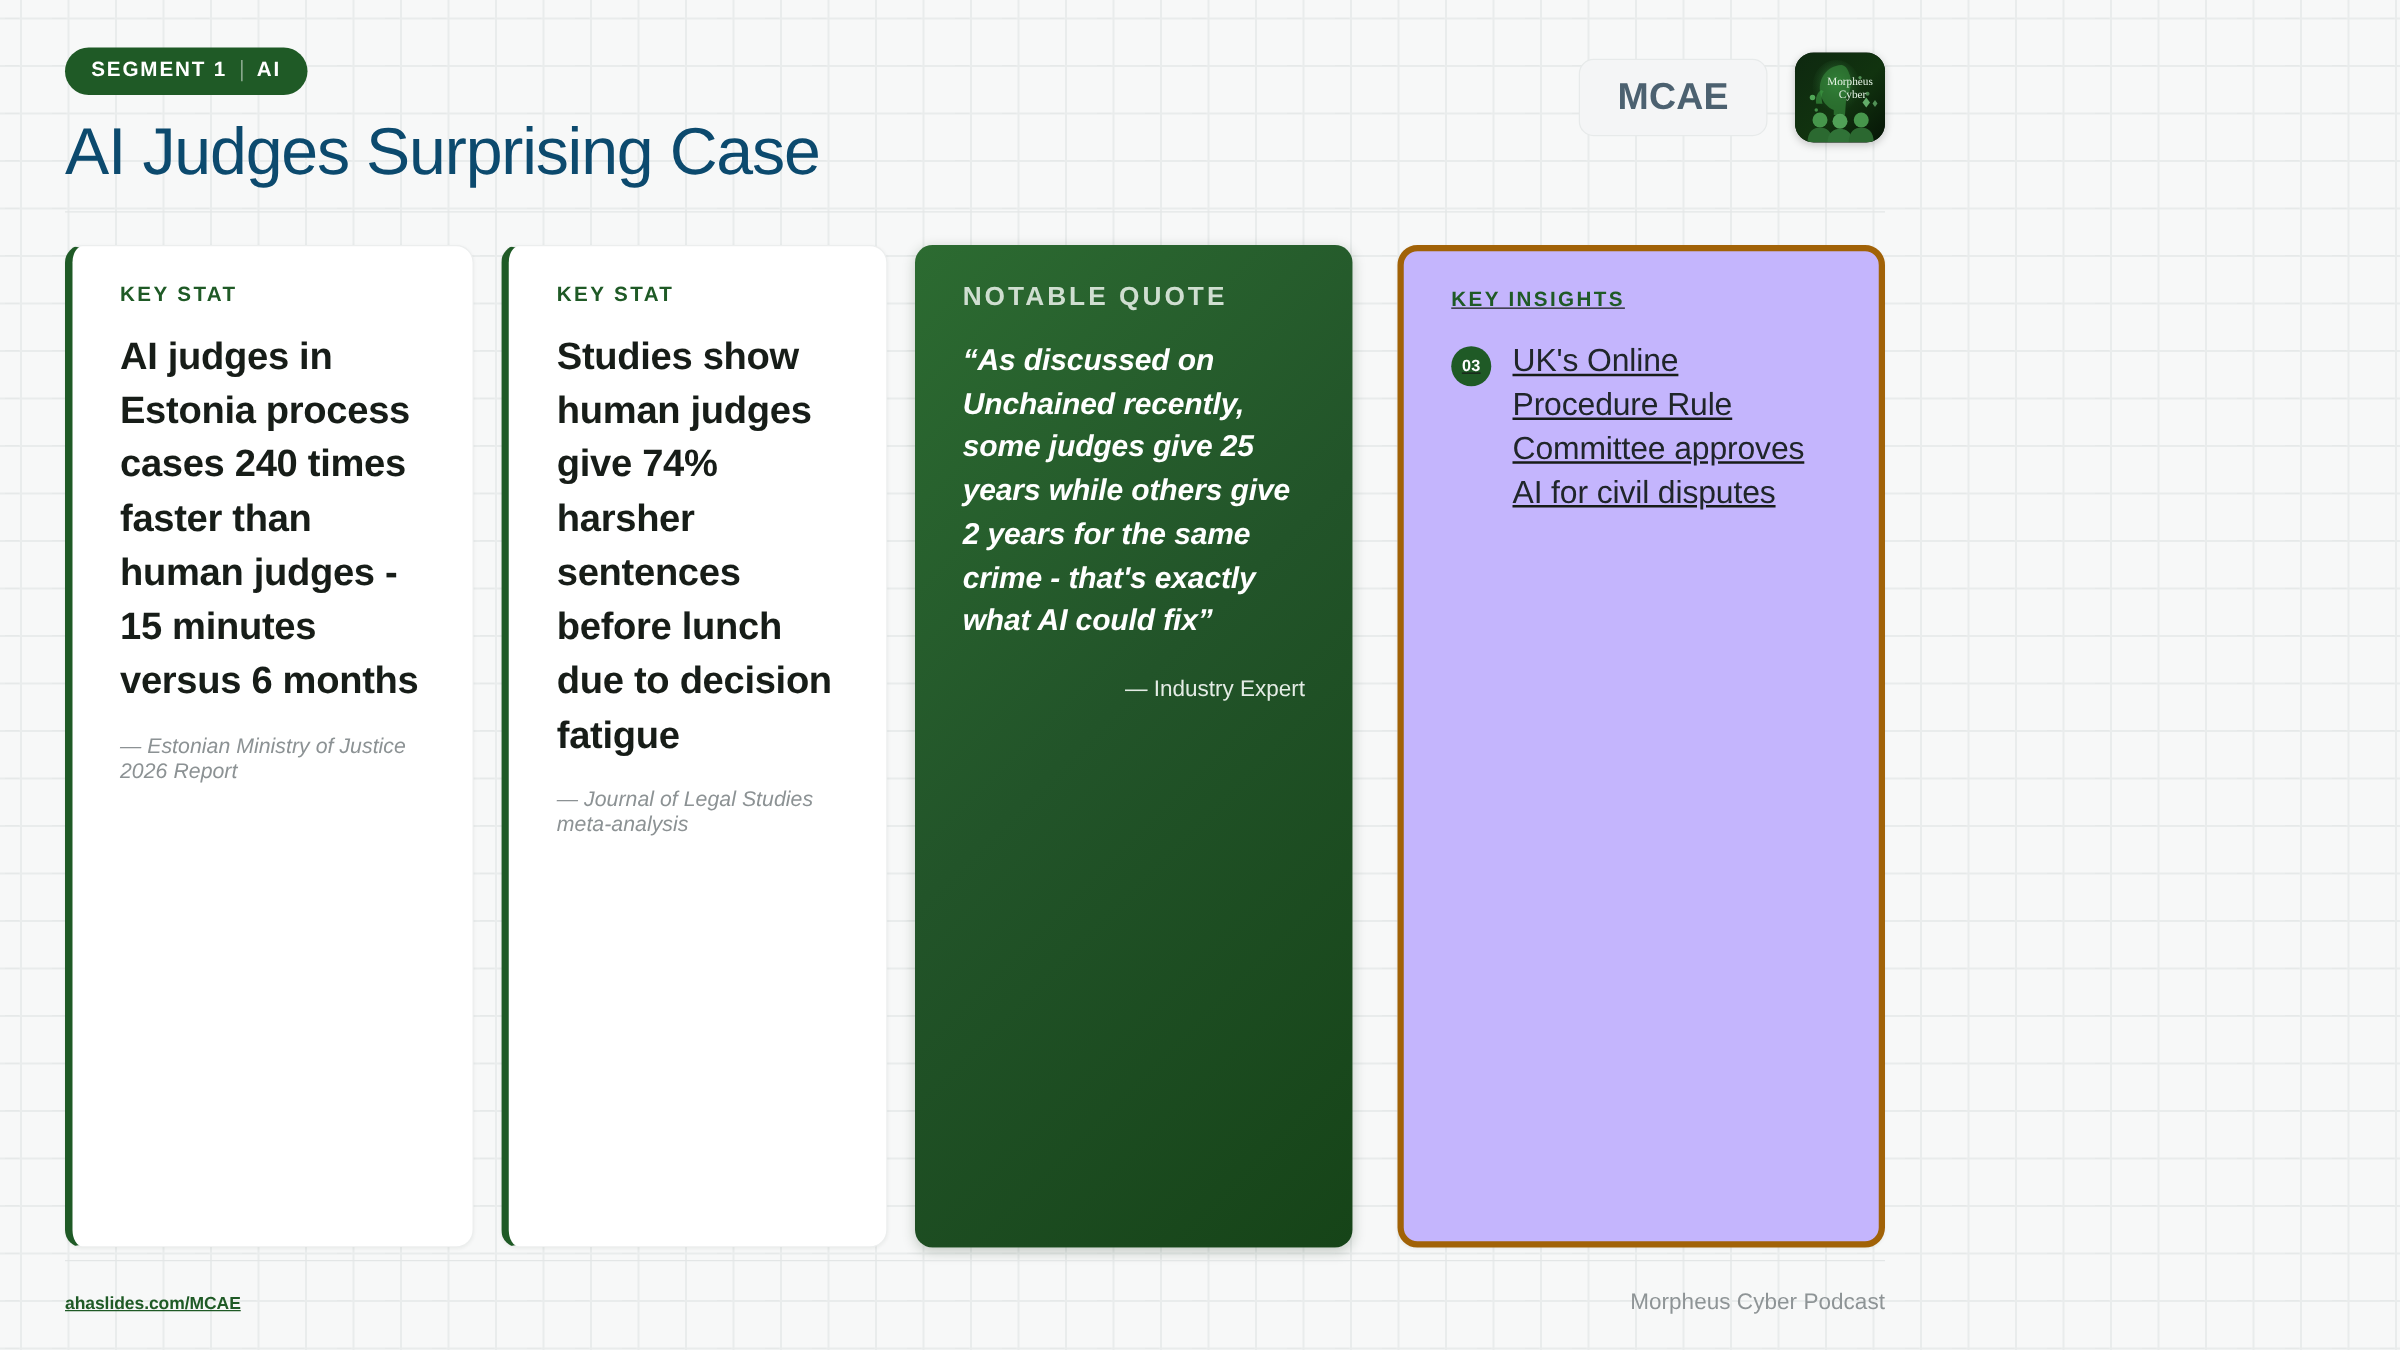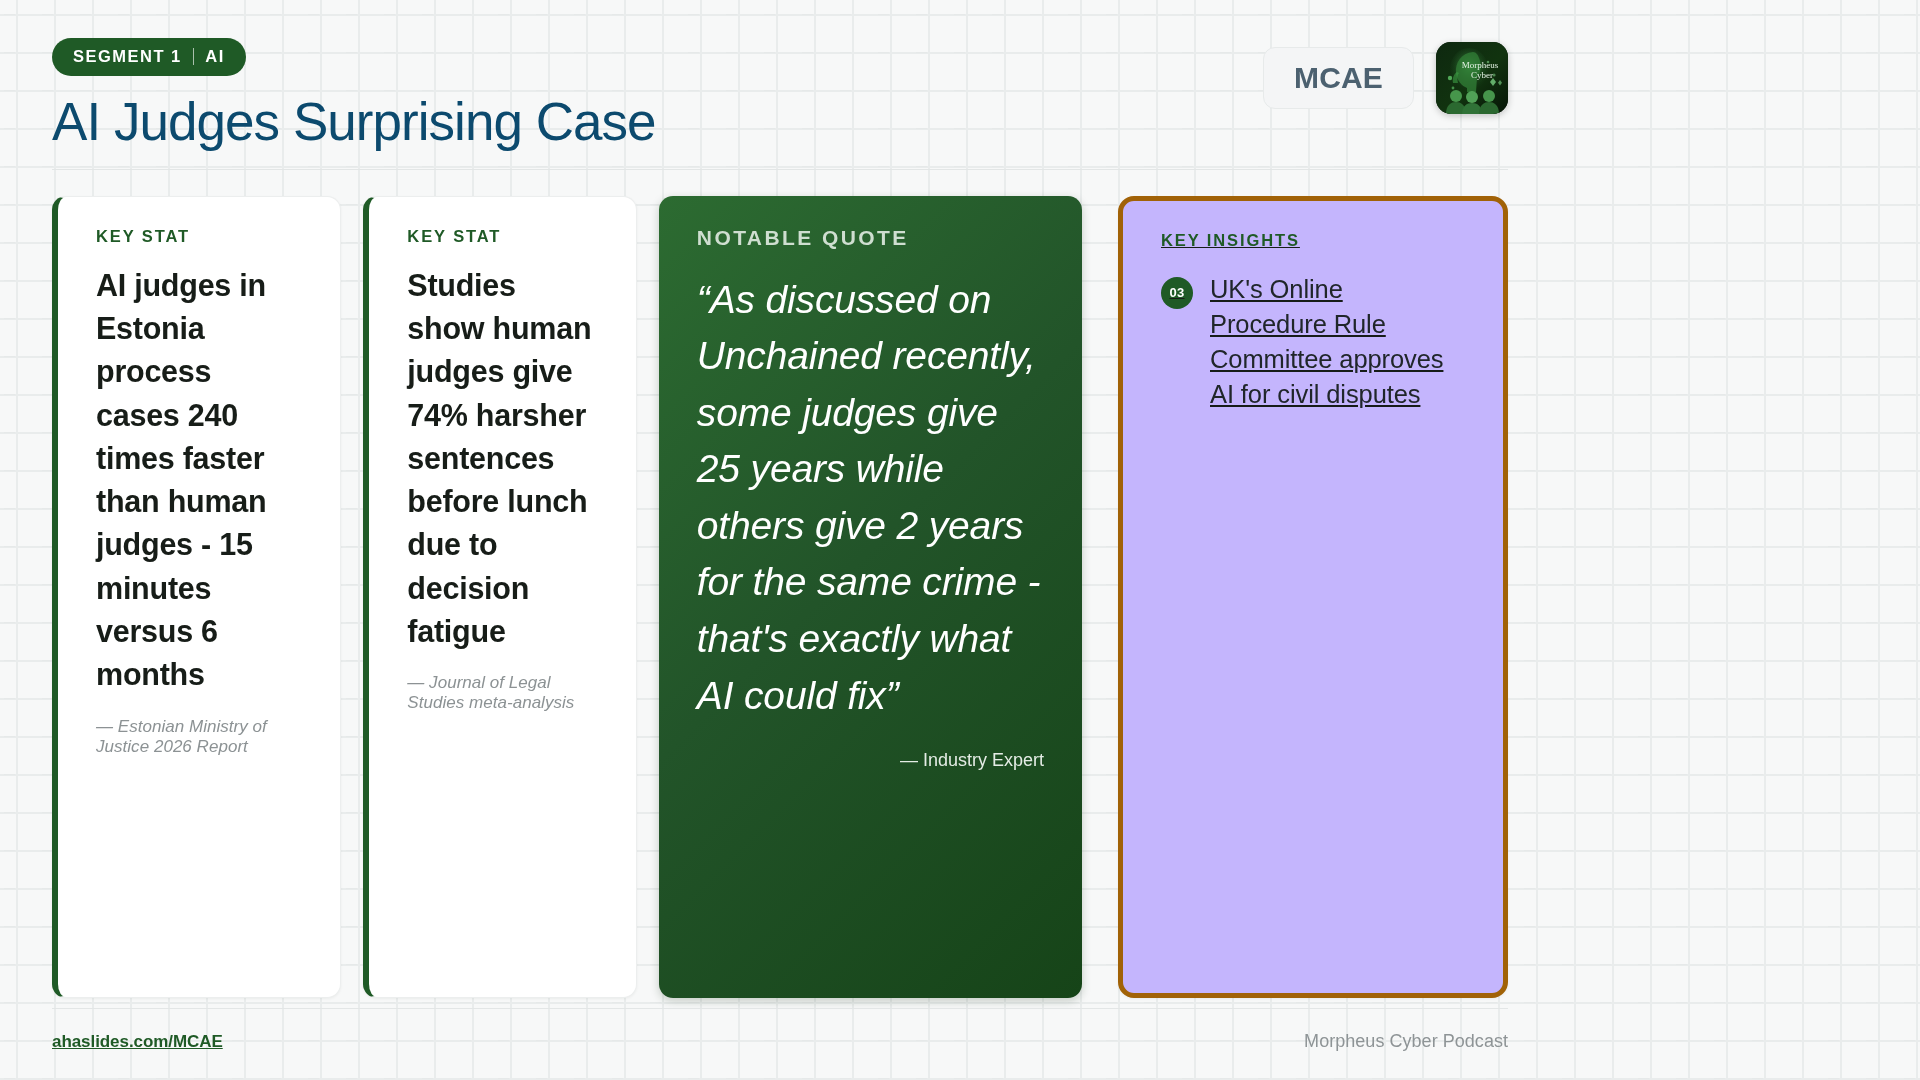--- a/index.html
+++ b/index.html
@@ -194,24 +194,24 @@
   .quote-eyebrow {
     font-size: 21px;
     font-weight: 700;
     letter-spacing: 0.115em;
     color: #cfded0;
     text-transform: uppercase;
   }
 
   .quote-text {
     margin-top: 22px;
-    font-size: 39px;
+    font-size: 24px;
     line-height: 1.45;
     font-style: italic;
-    font-weight: 400;
+    font-weight: 700;
     color: #ffffff;
     letter-spacing: -0.004em;
   }
 
   .quote-source {
     margin-top: 26px;
     text-align: right;
     font-size: 18px;
     color: #e4ece5;
   }
@@ -267,21 +267,21 @@
   .footer {
     border-top: 1.5px solid #e3e6e6;
     padding-top: 22px;
     padding-bottom: 28px;
     display: flex;
     align-items: center;
     justify-content: space-between;
   }
 
   .footer-link {
-    font-size: 17px;
+    font-size: 14px;
     font-weight: 700;
     color: #1f5a26;
     letter-spacing: -0.004em;
   }
 
   .footer-brand {
     font-size: 18px;
     color: #8e9496;
     letter-spacing: 0.002em;
   }

